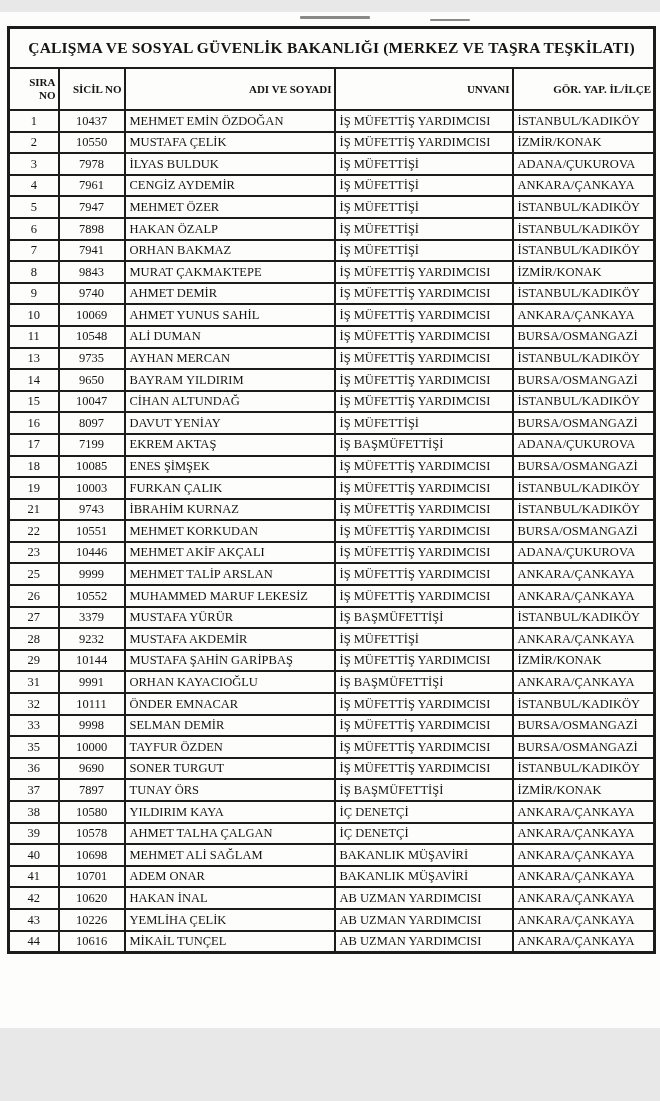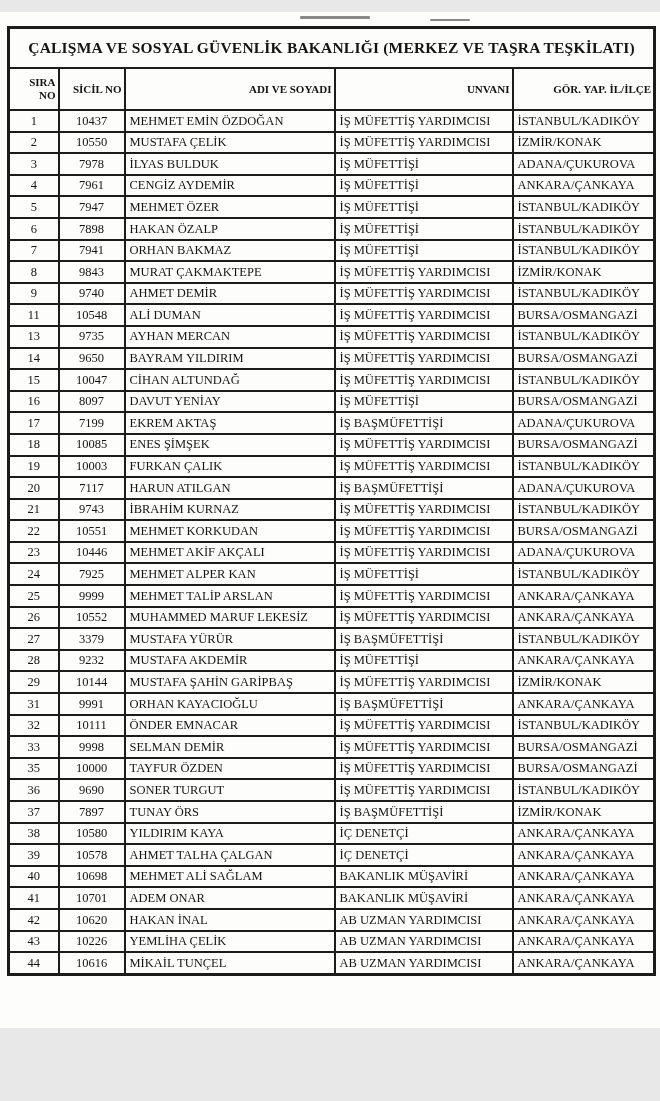--- a/index.html
+++ b/index.html
@@ -149,20 +149,27 @@
           <td class="c4">İZMİR/KONAK</td>
         </tr>
         <tr>
           <td class="c0">9</td>
           <td class="c1">9740</td>
           <td class="c2">AHMET DEMİR</td>
           <td class="c3">İŞ MÜFETTİŞ YARDIMCISI</td>
           <td class="c4">İSTANBUL/KADIKÖY</td>
         </tr>
         <tr>
+          <td class="c0">10</td>
+          <td class="c1">10069</td>
+          <td class="c2">AHMET YUNUS SAHİL</td>
+          <td class="c3">İŞ MÜFETTİŞ YARDIMCISI</td>
+          <td class="c4">ANKARA/ÇANKAYA</td>
+        </tr>
+        <tr>
           <td class="c0">11</td>
           <td class="c1">10548</td>
           <td class="c2">ALİ DUMAN</td>
           <td class="c3">İŞ MÜFETTİŞ YARDIMCISI</td>
           <td class="c4">BURSA/OSMANGAZİ</td>
         </tr>
         <tr>
           <td class="c0">13</td>
           <td class="c1">9735</td>
           <td class="c2">AYHAN MERCAN</td>
@@ -205,53 +212,39 @@
           <td class="c4">BURSA/OSMANGAZİ</td>
         </tr>
         <tr>
           <td class="c0">19</td>
           <td class="c1">10003</td>
           <td class="c2">FURKAN ÇALIK</td>
           <td class="c3">İŞ MÜFETTİŞ YARDIMCISI</td>
           <td class="c4">İSTANBUL/KADIKÖY</td>
         </tr>
         <tr>
-          <td class="c0">20</td>
-          <td class="c1">7117</td>
-          <td class="c2">HARUN ATILGAN</td>
-          <td class="c3">İŞ BAŞMÜFETTİŞİ</td>
-          <td class="c4">ADANA/ÇUKUROVA</td>
-        </tr>
-        <tr>
           <td class="c0">21</td>
           <td class="c1">9743</td>
           <td class="c2">İBRAHİM KURNAZ</td>
           <td class="c3">İŞ MÜFETTİŞ YARDIMCISI</td>
           <td class="c4">İSTANBUL/KADIKÖY</td>
         </tr>
         <tr>
           <td class="c0">22</td>
           <td class="c1">10551</td>
           <td class="c2">MEHMET KORKUDAN</td>
           <td class="c3">İŞ MÜFETTİŞ YARDIMCISI</td>
           <td class="c4">BURSA/OSMANGAZİ</td>
         </tr>
         <tr>
           <td class="c0">23</td>
           <td class="c1">10446</td>
           <td class="c2">MEHMET AKİF AKÇALI</td>
           <td class="c3">İŞ MÜFETTİŞ YARDIMCISI</td>
           <td class="c4">ADANA/ÇUKUROVA</td>
-        </tr>
-        <tr>
-          <td class="c0">24</td>
-          <td class="c1">7925</td>
-          <td class="c2">MEHMET ALPER KAN</td>
-          <td class="c3">İŞ MÜFETTİŞİ</td>
-          <td class="c4">İSTANBUL/KADIKÖY</td>
         </tr>
         <tr>
           <td class="c0">25</td>
           <td class="c1">9999</td>
           <td class="c2">MEHMET TALİP ARSLAN</td>
           <td class="c3">İŞ MÜFETTİŞ YARDIMCISI</td>
           <td class="c4">ANKARA/ÇANKAYA</td>
         </tr>
         <tr>
           <td class="c0">26</td>

